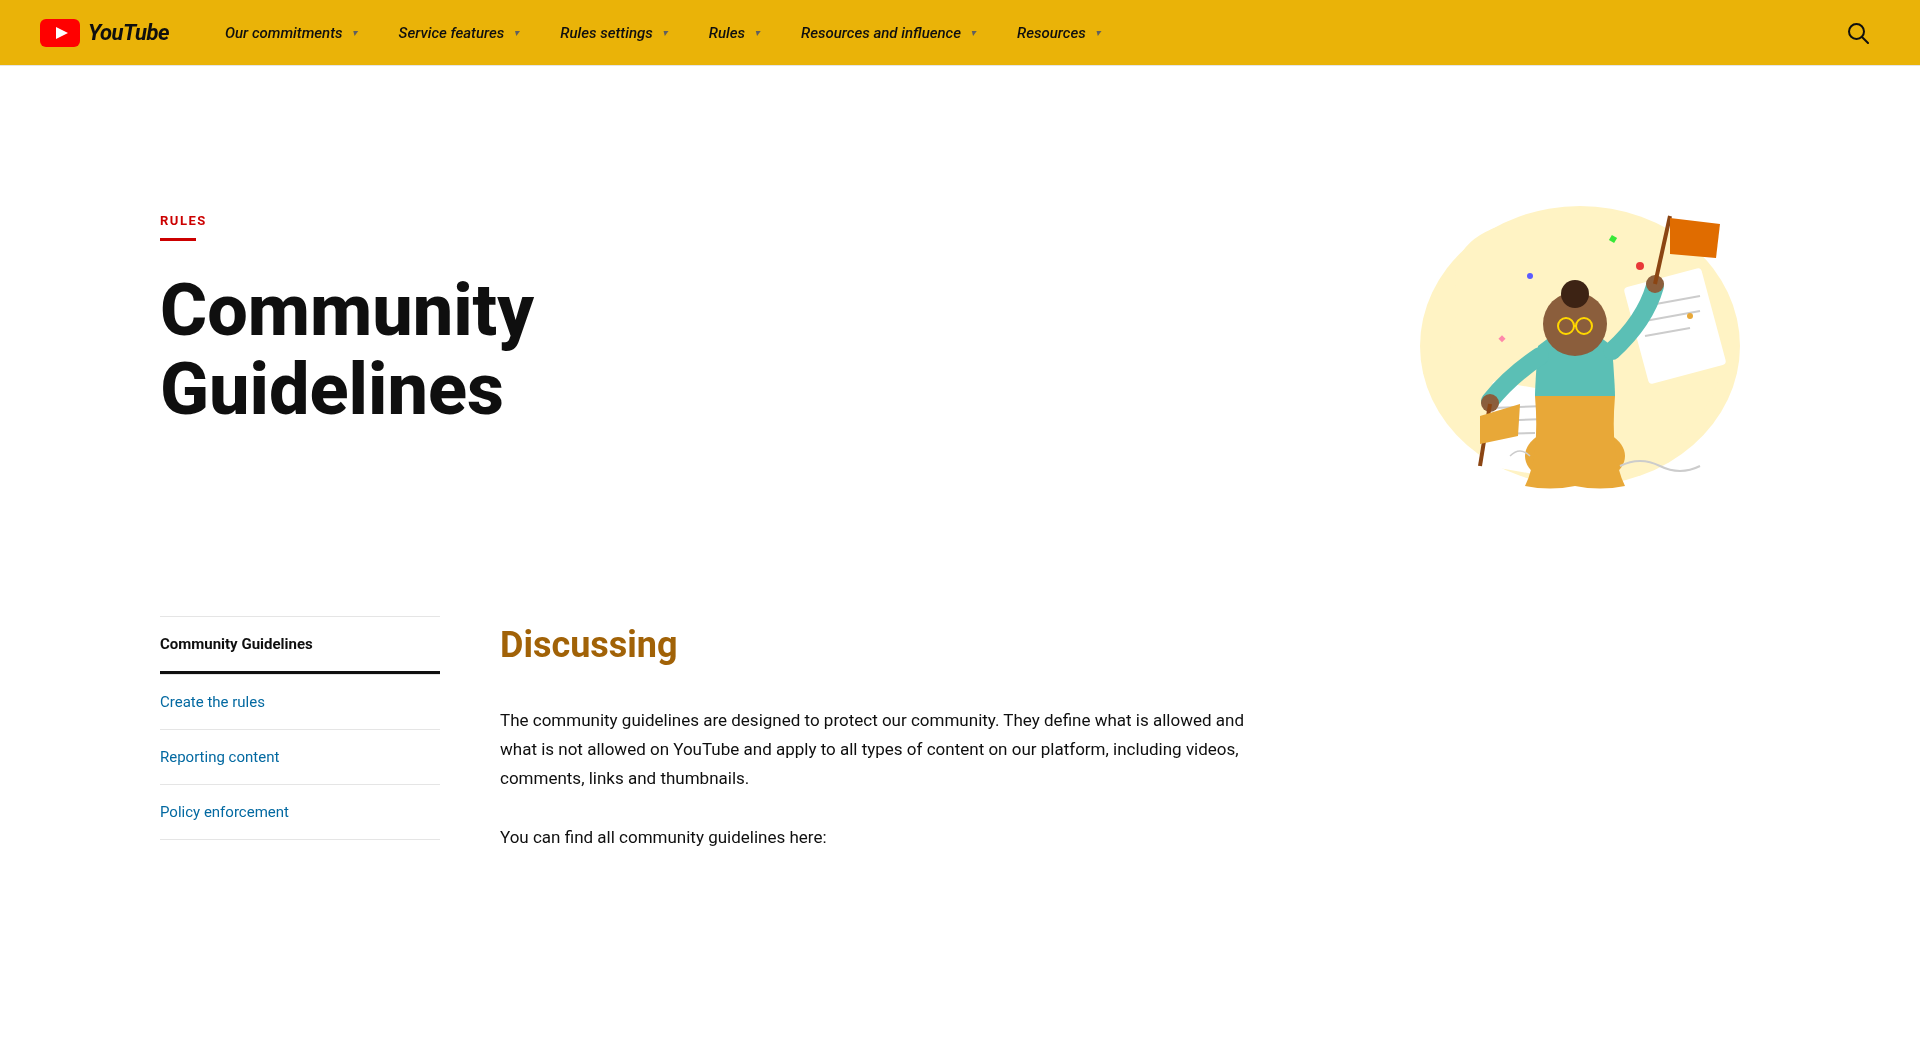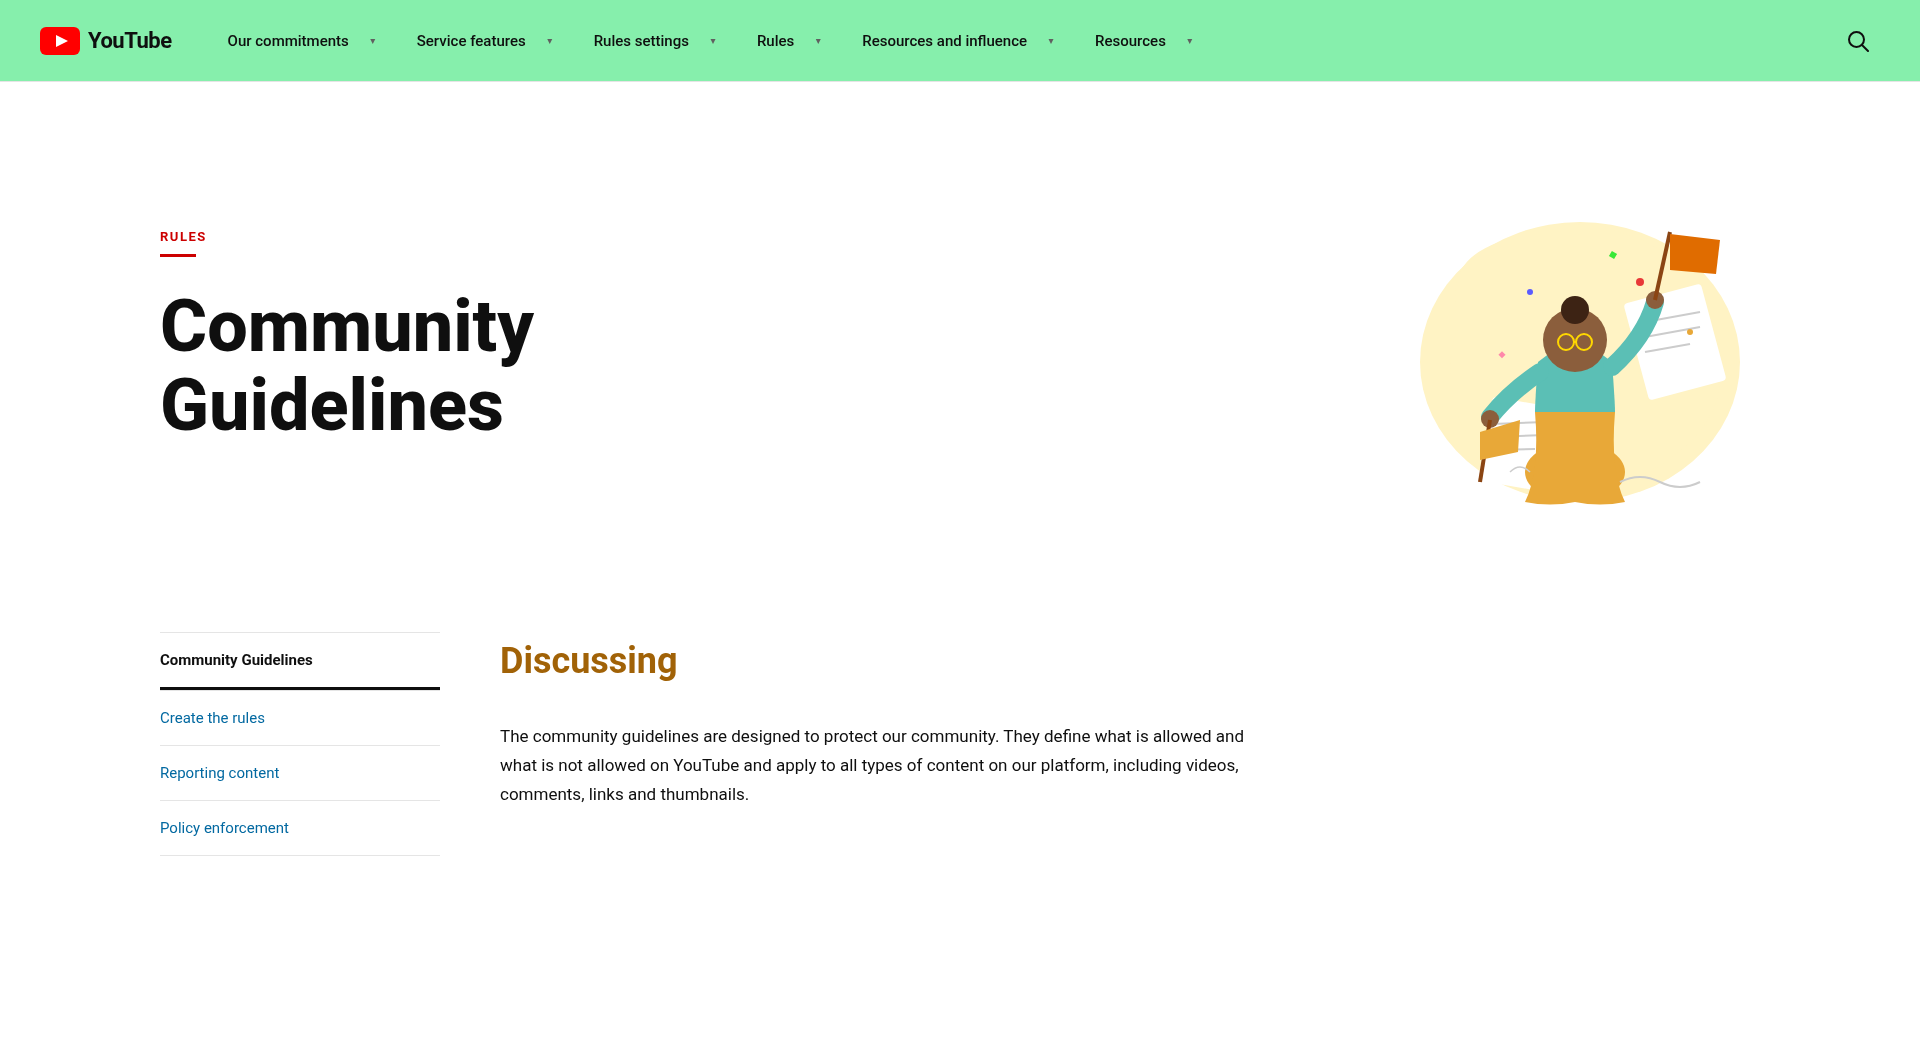--- a/index.html
+++ b/index.html
@@ -14,27 +14,28 @@
       color: #0f0f0f;
       width: 1920px;
       min-height: 1058px;
       overflow-x: hidden;
     }
 
     
     .navbar {
       display: flex;
       align-items: center;
-      height: 82px;
+      height: 66px;
       padding: 0 40px;
       border-bottom: 1px solid #e5e5e5;
-      background: #86efac;
+      background: #eab308;
       position: sticky;
       top: 0;
       z-index: 100;
+      font-style: italic;
     }
 
     .logo-area {
       display: flex;
       align-items: center;
       gap: 8px;
       margin-right: 40px;
       text-decoration: none;
       flex-shrink: 0;
     }
@@ -55,21 +56,21 @@
     .nav-items {
       display: flex;
       align-items: center;
       gap: 4px;
       flex: 1;
     }
 
     .nav-item {
       display: flex;
       align-items: center;
-      gap: 16px;
+      gap: 4px;
       padding: 8px 16px;
       font-size: 15px;
       font-weight: 500;
       color: #0f0f0f;
       cursor: pointer;
       border-radius: 4px;
       white-space: nowrap;
       user-select: none;
     }
 
@@ -341,16 +342,17 @@
       <li>
         <a class="sidebar-nav-item" href="#">Policy enforcement</a>
       </li>
     </ul>
   </aside>
 
   <article class="article">
     <h2 class="article-section-title">Discussing</h2>
     <div class="article-body">
       <p>The community guidelines are designed to protect our community. They define what is allowed and what is not allowed on YouTube and apply to all types of content on our platform, including videos, comments, links and thumbnails.</p>
+      <p>You can find all community guidelines here:</p>
     </div>
   </article>
 
 </div>
 
 </body></html>

